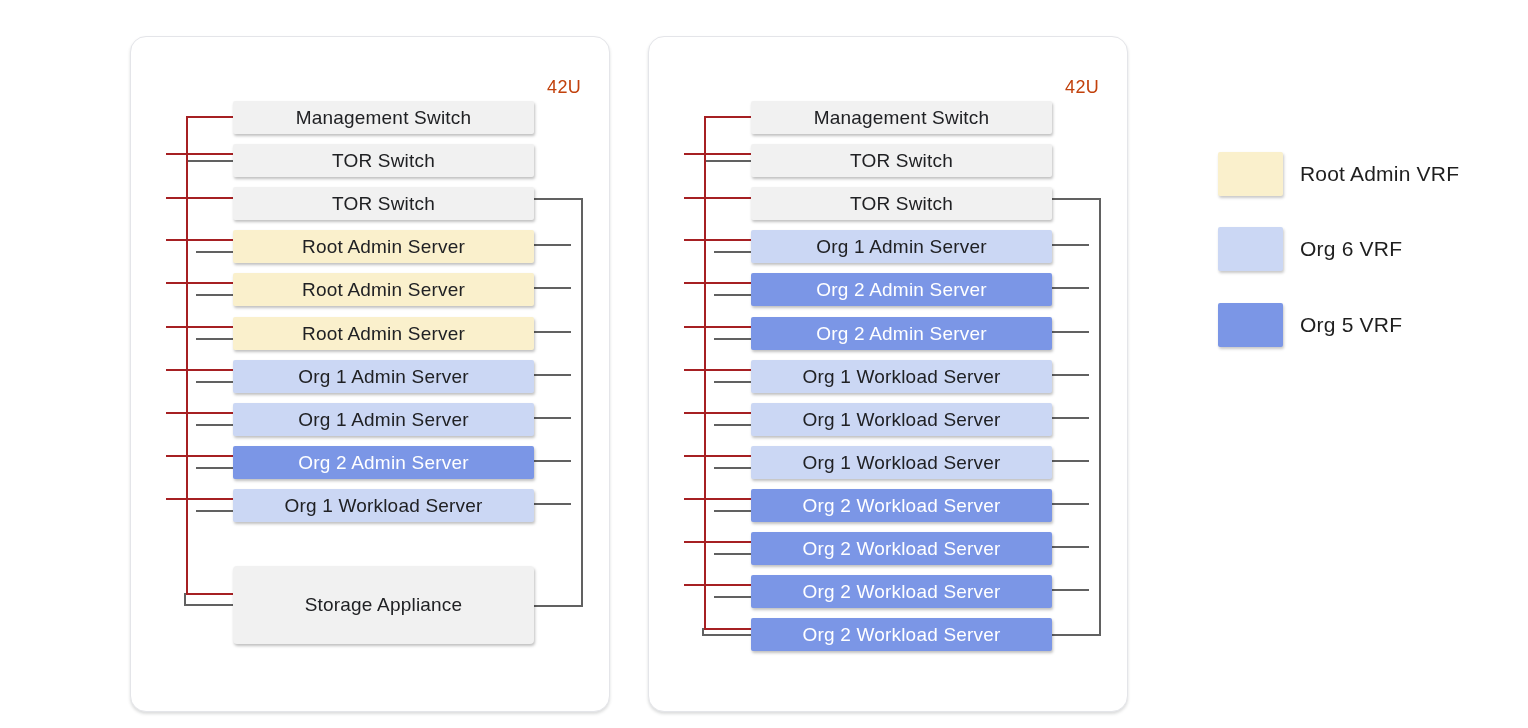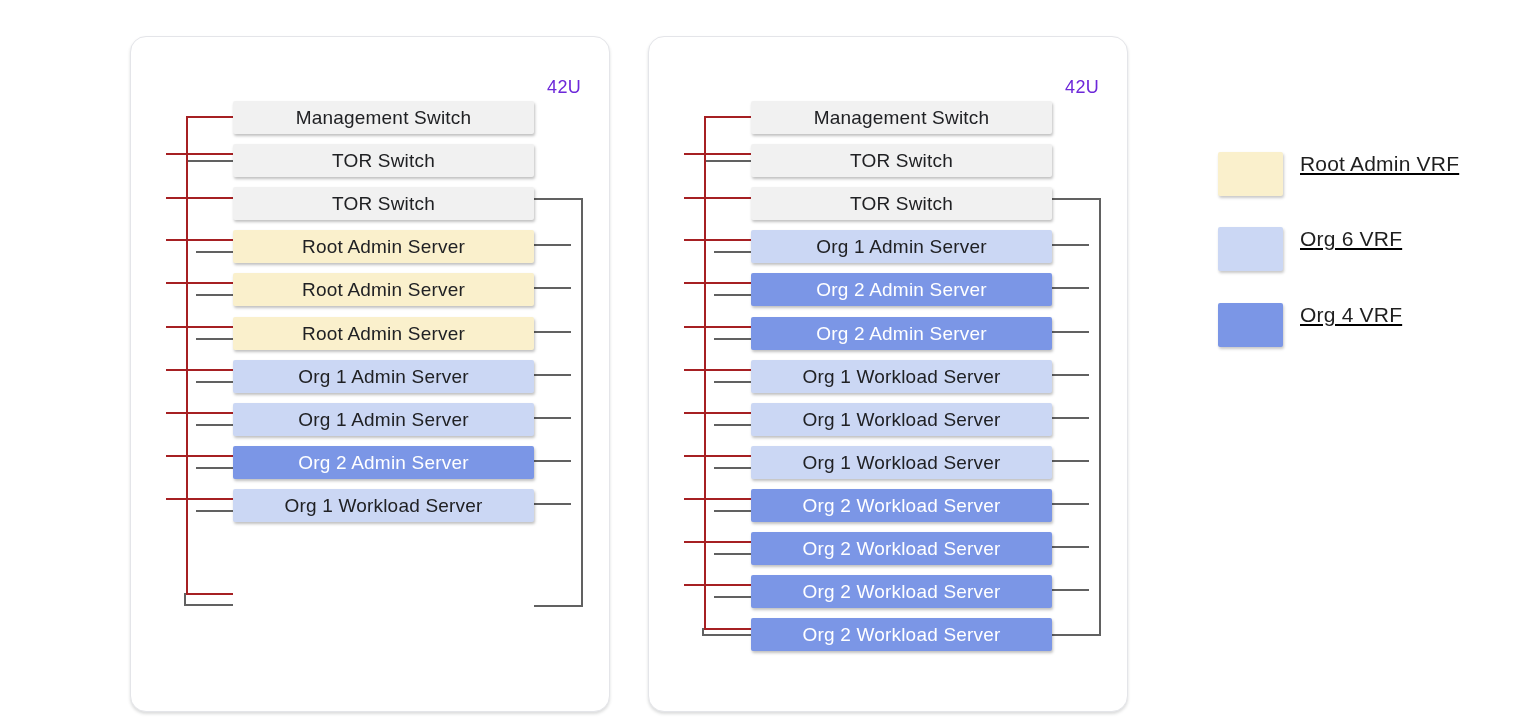--- a/index.html
+++ b/index.html
@@ -10,39 +10,39 @@
     -webkit-font-smoothing:antialiased;
   }
   #canvas{position:absolute;inset:0;}
   .rack{
     position:absolute;top:36px;width:478px;height:674px;
     background:#ffffff;border:1px solid #e4e5e9;border-radius:16px;
     box-shadow:0 2px 3px rgba(60,64,67,.18);
   }
   .rack-label{
     position:absolute;top:40px;right:28px;
-    font-size:18px;color:#6d28d9;letter-spacing:.3px;
+    font-size:18px;color:#c2410c;letter-spacing:.3px;
   }
   .unit{
     position:absolute;left:102px;width:301px;height:33px;
     display:flex;align-items:center;justify-content:center;
     font-size:19px;color:#202124;letter-spacing:.2px;
     border-radius:2px;
     box-shadow:1px 2px 3px rgba(0,0,0,.25);
     white-space:nowrap;
   }
   .unit.vrf-org2{color:#ffffff;}
   .unit.kind-storage{height:78px;border-radius:4px;}
   .hline,.vline{position:absolute;}
   .hline{height:2px;}
   .vline{width:2px;}
   .legend{position:absolute;left:0;top:0;}
   .legend-row{
     position:absolute;left:1218px;height:44px;
-    display:flex;align-items:flex-start;text-decoration:underline;
+    display:flex;align-items:center;
   }
   .legend-row.r0{top:152px;}
   .legend-row.r1{top:227px;}
   .legend-row.r2{top:303px;}
   .legend-swatch{
     width:65px;height:44px;border-radius:2px;
     box-shadow:1px 2px 3px rgba(0,0,0,.22);
   }
   .legend-label{
     margin-left:17px;font-size:21px;color:#1f1f1f;letter-spacing:.2px;white-space:nowrap;
@@ -56,21 +56,21 @@
     <div class="legend-row r0">
       <div class="legend-swatch" style="background: rgb(250, 240, 204);"></div>
       <div class="legend-label">Root Admin VRF</div>
     </div>
     <div class="legend-row r1">
       <div class="legend-swatch" style="background: rgb(203, 215, 244);"></div>
       <div class="legend-label">Org 6 VRF</div>
     </div>
     <div class="legend-row r2">
       <div class="legend-swatch" style="background: rgb(123, 150, 230);"></div>
-      <div class="legend-label">Org 4 VRF</div>
+      <div class="legend-label">Org 5 VRF</div>
     </div>
   </div>
 <div class="rack" style="left: 130px;">
       <div class="rack-label">42U</div>
       <div class="hline" style="left: 55px; top: 79px; width: 47px; background: rgb(166, 32, 35);"></div>
       <div class="hline" style="left: 35px; top: 116px; width: 67px; background: rgb(166, 32, 35);"></div>
       <div class="hline" style="left: 55px; top: 123px; width: 47px; background: rgb(97, 97, 97);"></div>
       <div class="hline" style="left: 35px; top: 160px; width: 67px; background: rgb(166, 32, 35);"></div>
       <div class="hline" style="left: 403px; top: 161px; width: 49px; background: rgb(97, 97, 97);"></div>
       <div class="hline" style="left: 35px; top: 202px; width: 67px; background: rgb(166, 32, 35);"></div>
@@ -122,20 +122,23 @@
         <span>Org 1 Admin Server</span>
       </div>
       <div class="unit kind-server vrf-org1" style="top: 366px; background: rgb(203, 215, 244); height: 33px;">
         <span>Org 1 Admin Server</span>
       </div>
       <div class="unit kind-server vrf-org2" style="top: 409px; background: rgb(123, 150, 230); height: 33px;">
         <span>Org 2 Admin Server</span>
       </div>
       <div class="unit kind-server vrf-org1" style="top: 452px; background: rgb(203, 215, 244); height: 33px;">
         <span>Org 1 Workload Server</span>
+      </div>
+      <div class="unit kind-storage" style="top: 529px; background: rgb(241, 241, 241); height: 78px;">
+        <span>Storage Appliance</span>
       </div>
     </div>
     <div class="rack" style="left: 648px;">
       <div class="rack-label">42U</div>
       <div class="hline" style="left: 55px; top: 79px; width: 47px; background: rgb(166, 32, 35);"></div>
       <div class="hline" style="left: 35px; top: 116px; width: 67px; background: rgb(166, 32, 35);"></div>
       <div class="hline" style="left: 55px; top: 123px; width: 47px; background: rgb(97, 97, 97);"></div>
       <div class="hline" style="left: 35px; top: 160px; width: 67px; background: rgb(166, 32, 35);"></div>
       <div class="hline" style="left: 403px; top: 161px; width: 49px; background: rgb(97, 97, 97);"></div>
       <div class="hline" style="left: 35px; top: 202px; width: 67px; background: rgb(166, 32, 35);"></div>

